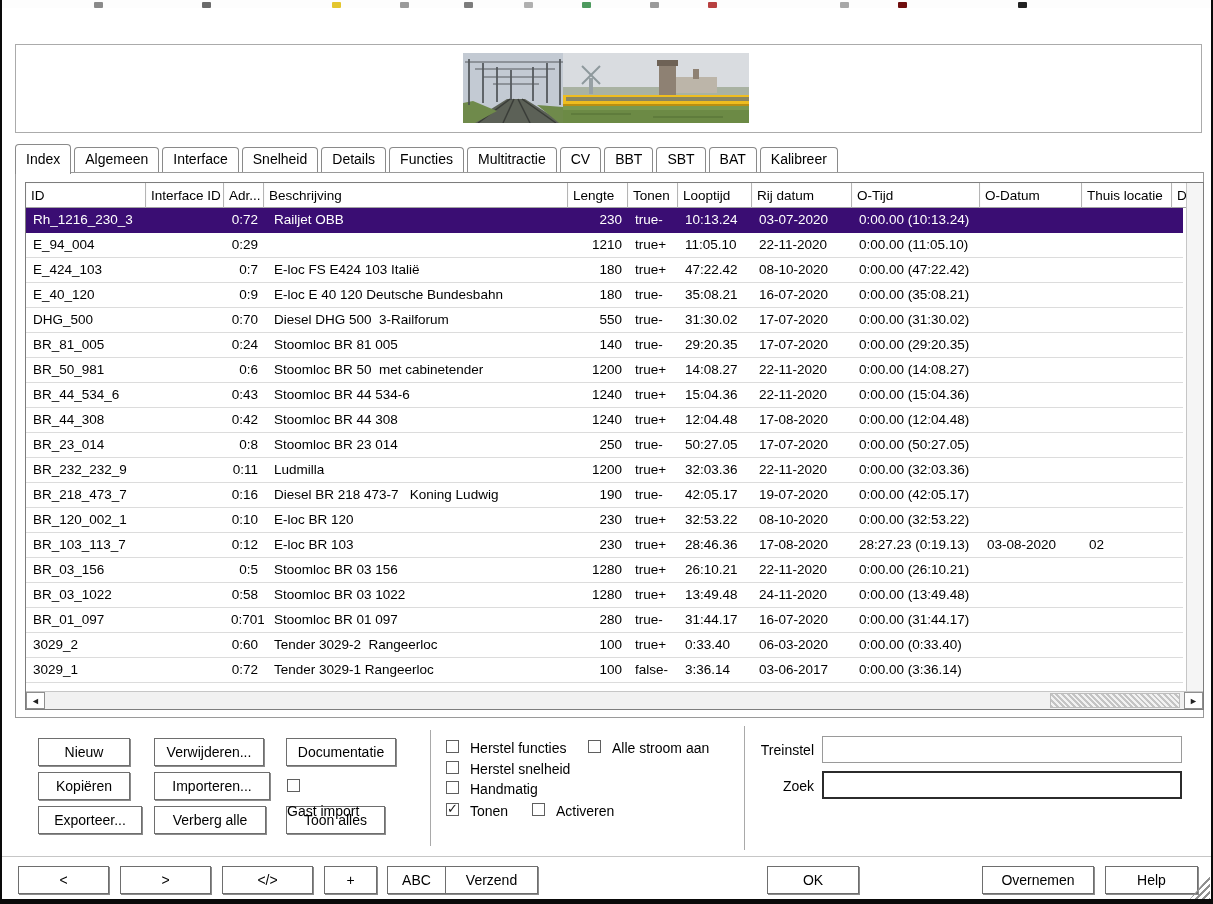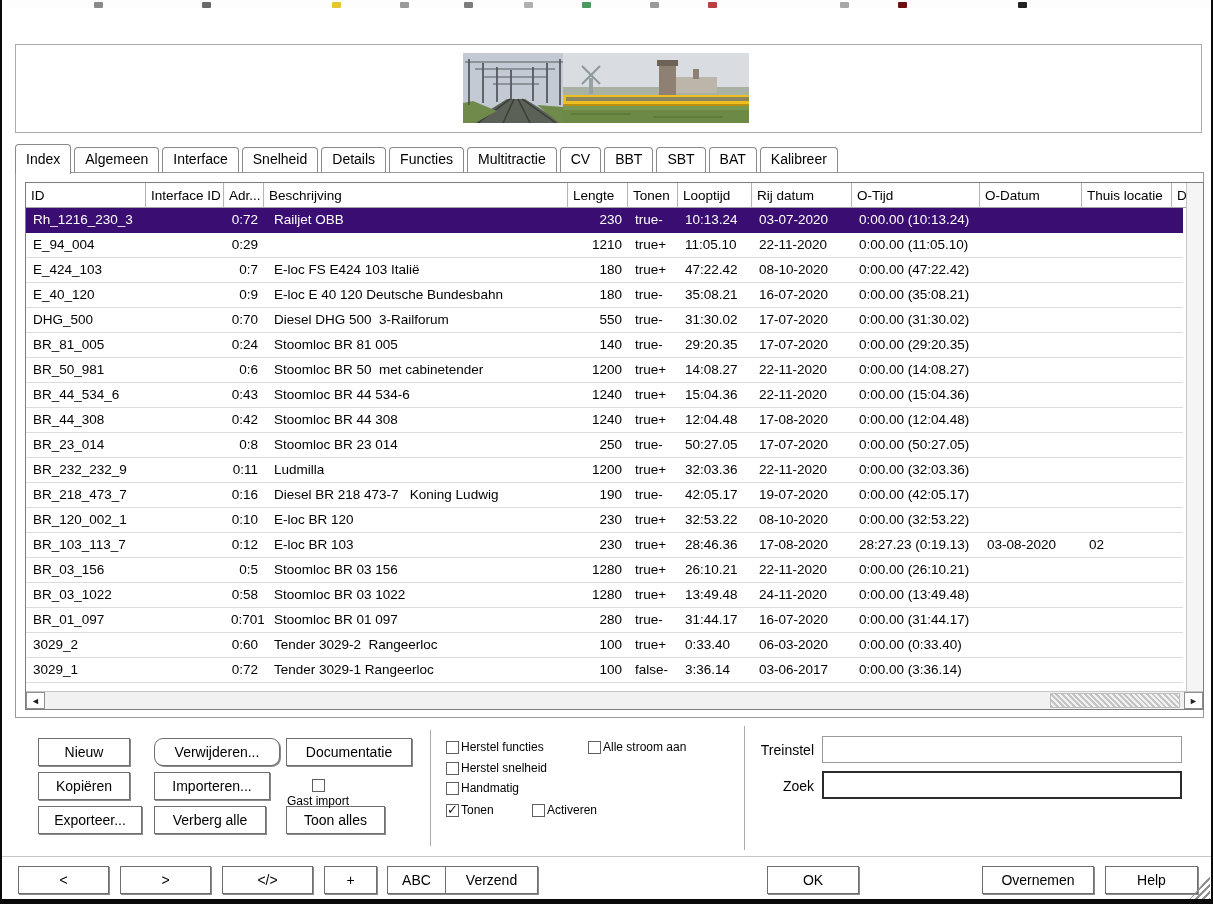--- a/index.html
+++ b/index.html
@@ -49,27 +49,27 @@
   .sarrow.left{left:0;} .sarrow.right{right:0;}
   .sthumb{position:absolute;left:1024px;top:1px;width:130px;height:15px;border:1px solid #bdbdbd;box-sizing:border-box;
           background:repeating-linear-gradient(45deg,#c4c4c4 0 2px,#f2f2f2 2px 4px);}
   
   .btn{position:absolute;box-sizing:border-box;height:28px;background:#fff;border:1px solid #6e6e6e;box-shadow:1px 1px 0 #8b8b8b;
        font-size:14px;display:flex;align-items:center;justify-content:center;white-space:nowrap;cursor:default;font-family:inherit;}
   
   .b-nieuw{left:36px;top:738px;width:92px;}
   .b-kopieren{left:36px;top:772px;width:92px;}
   .b-exporteer{left:36px;top:806px;width:104px;}
-  .b-verwijderen{left:152px;top:738px;width:126px;border-radius:9px;}
+  .b-verwijderen{left:152px;top:738px;width:110px;}
   .b-importeren{left:152px;top:772px;width:116px;}
   .b-verberg{left:152px;top:806px;width:112px;}
-  .b-documentatie{left:284px;top:738px;width:126px;}
+  .b-documentatie{left:284px;top:738px;width:110px;}
   .b-toon{left:284px;top:806px;width:99px;}
   
-  .chk{position:absolute;display:flex;align-items:center;gap:2px;font-size:12px;white-space:nowrap;}
+  .chk{position:absolute;display:flex;align-items:flex-start;gap:11px;font-size:14px;white-space:nowrap;}
   .chk .box{width:13px;height:13px;border:1px solid #5f5f5f;background:#fff;display:inline-block;position:relative;box-sizing:border-box;flex:0 0 auto;}
   .chk.checked .box::after{content:"✓";position:absolute;left:0px;top:-3px;font-size:13px;font-weight:bold;color:#161616;}
   .ck-gast{left:285px;top:779px;flex-direction:column;}
   .ck-hf{left:444px;top:740px;}
   .ck-asa{left:586px;top:740px;}
   .ck-hs{left:444px;top:761px;}
   .ck-hm{left:444px;top:781px;}
   .ck-tonen{left:444px;top:803px;}
   .ck-act{left:530px;top:803px;}
   

